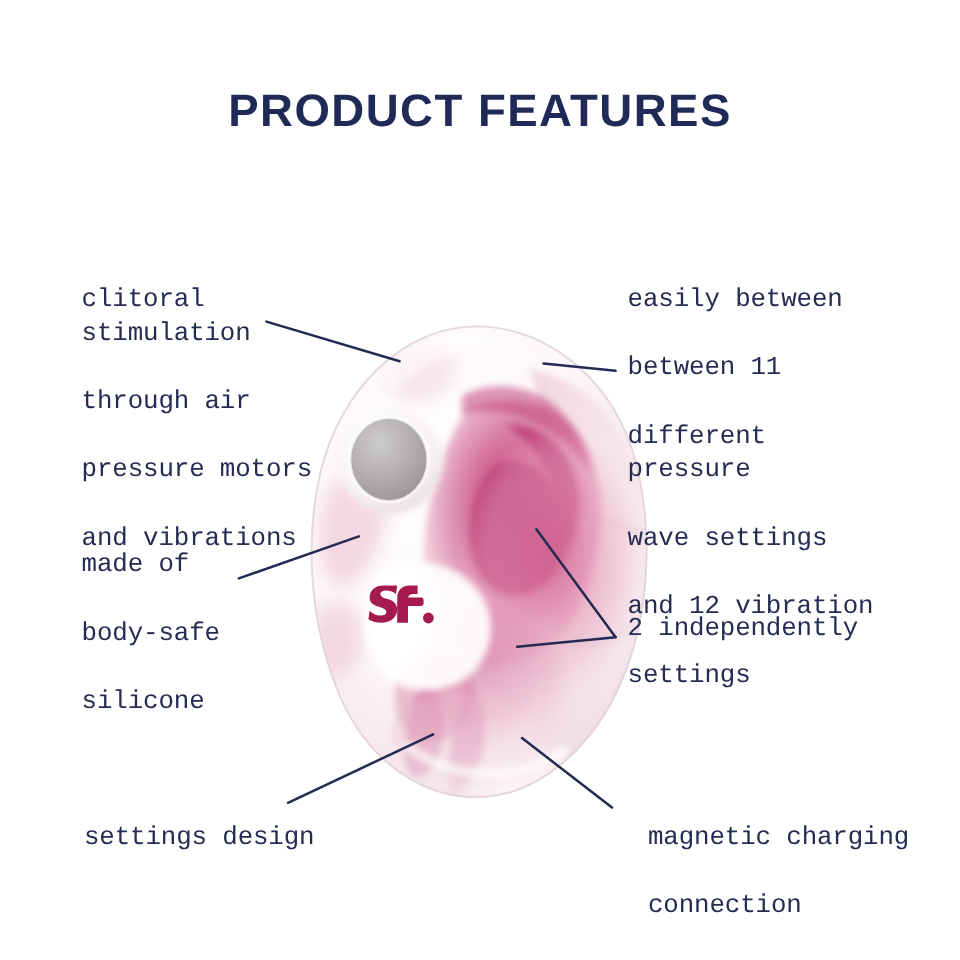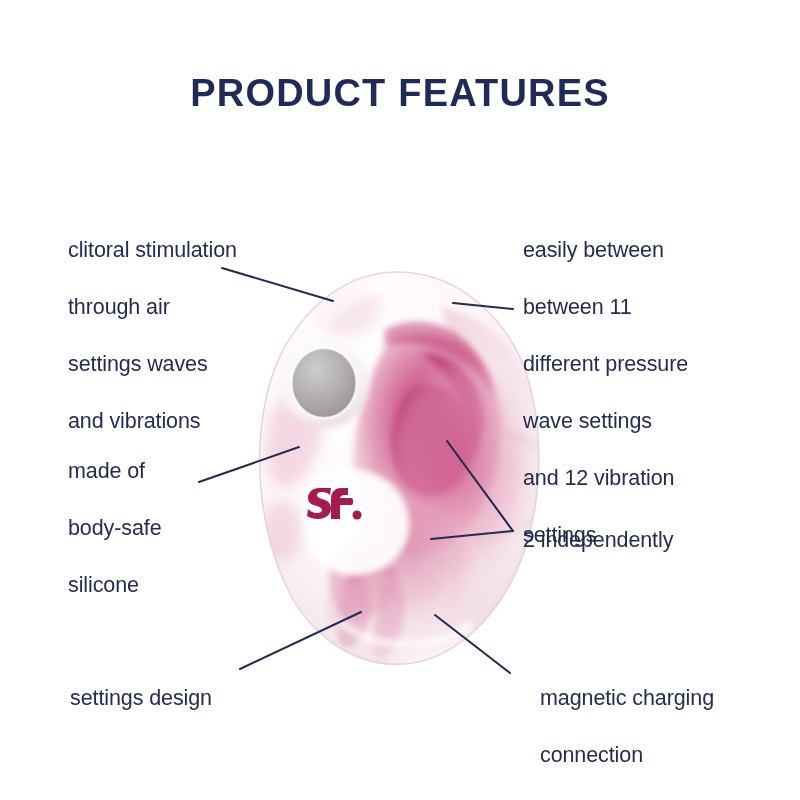--- a/index.html
+++ b/index.html
@@ -33,34 +33,34 @@
     font-size: 38px;
     letter-spacing: 1.2px;
     color: #1f2a57;
     white-space: nowrap;
   }
 
   
   .callout {
     position: absolute;
     color: #262b52;
-    font-family: Liberation Sans, sans-serif;
+    font-family: Liberation Mono, monospace;
     font-weight: 500;
     font-size: 21.5px;
     line-height: 28.5px;
     letter-spacing: -0.1px;
     white-space: pre-line;
   }
   .callout-line { display: block; }
 
   #callout-clitoral  { left: 68px;  top: 207px; width: 240px; }
   #callout-silicone  { left: 68px;  top: 428px; width: 200px; }
   #callout-playful   { left: 70px;  top: 655px; width: 220px; }
   #callout-settings  { left: 523px; top: 207px; width: 230px; }
-  #callout-motors    { left: 523px; top: 497px; width: 240px; }
+  #callout-motors    { left: 523px; top: 481px; width: 240px; }
   #callout-charging  { left: 540px; top: 655px; width: 240px; }
 
   
   #leader-lines {
     position: absolute;
     left: 0; top: 0;
     width: 800px; height: 800px;
     pointer-events: none;
   }
 
@@ -263,21 +263,21 @@
       <line x1="513" y1="309" x2="453" y2="303"></line>
       <line x1="513" y1="531" x2="447" y2="441"></line>
       <line x1="513" y1="531" x2="431" y2="539"></line>
       <line x1="510" y1="673" x2="435" y2="615"></line>
     </g>
   </svg>
 
   <div class="callout" id="callout-clitoral">
     <span class="callout-line">clitoral stimulation</span>
     <span class="callout-line">through air</span>
-    <span class="callout-line">settings waves</span>
+    <span class="callout-line">pressure motors</span>
     <span class="callout-line">and vibrations</span>
   </div>
 
   <div class="callout" id="callout-silicone">
     <span class="callout-line">made of</span>
     <span class="callout-line">body-safe</span>
     <span class="callout-line">silicone</span>
   </div>
 
   <div class="callout" id="callout-playful">

